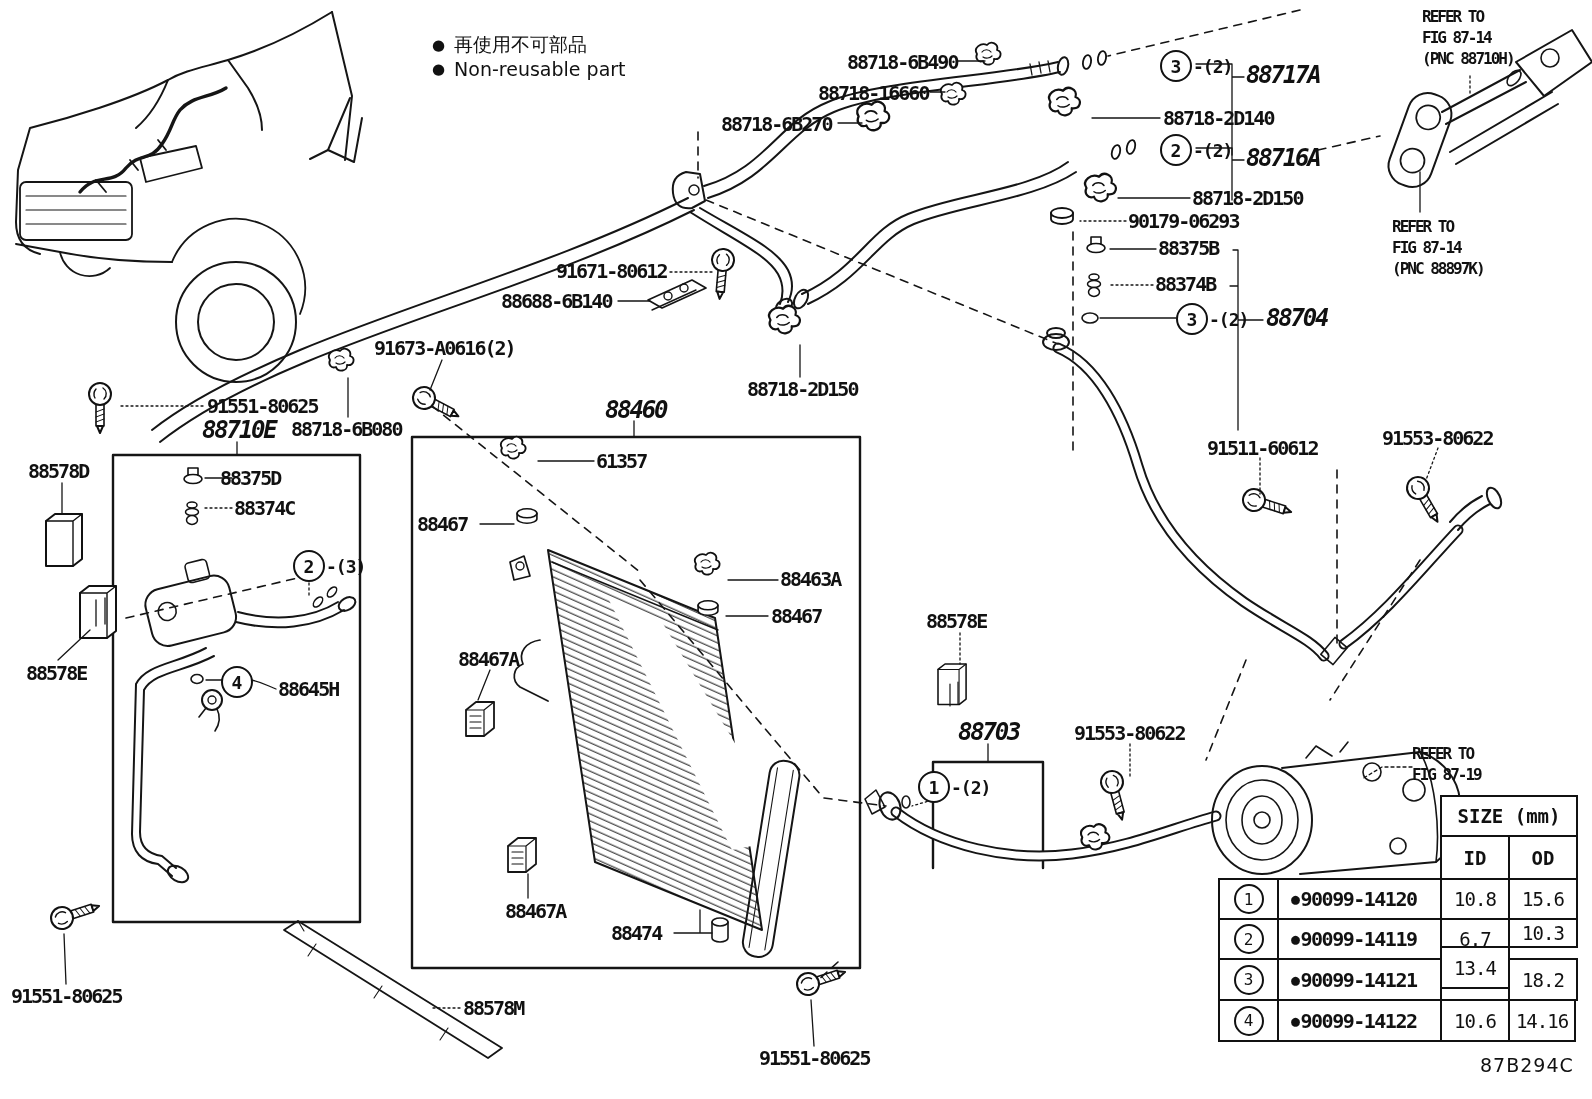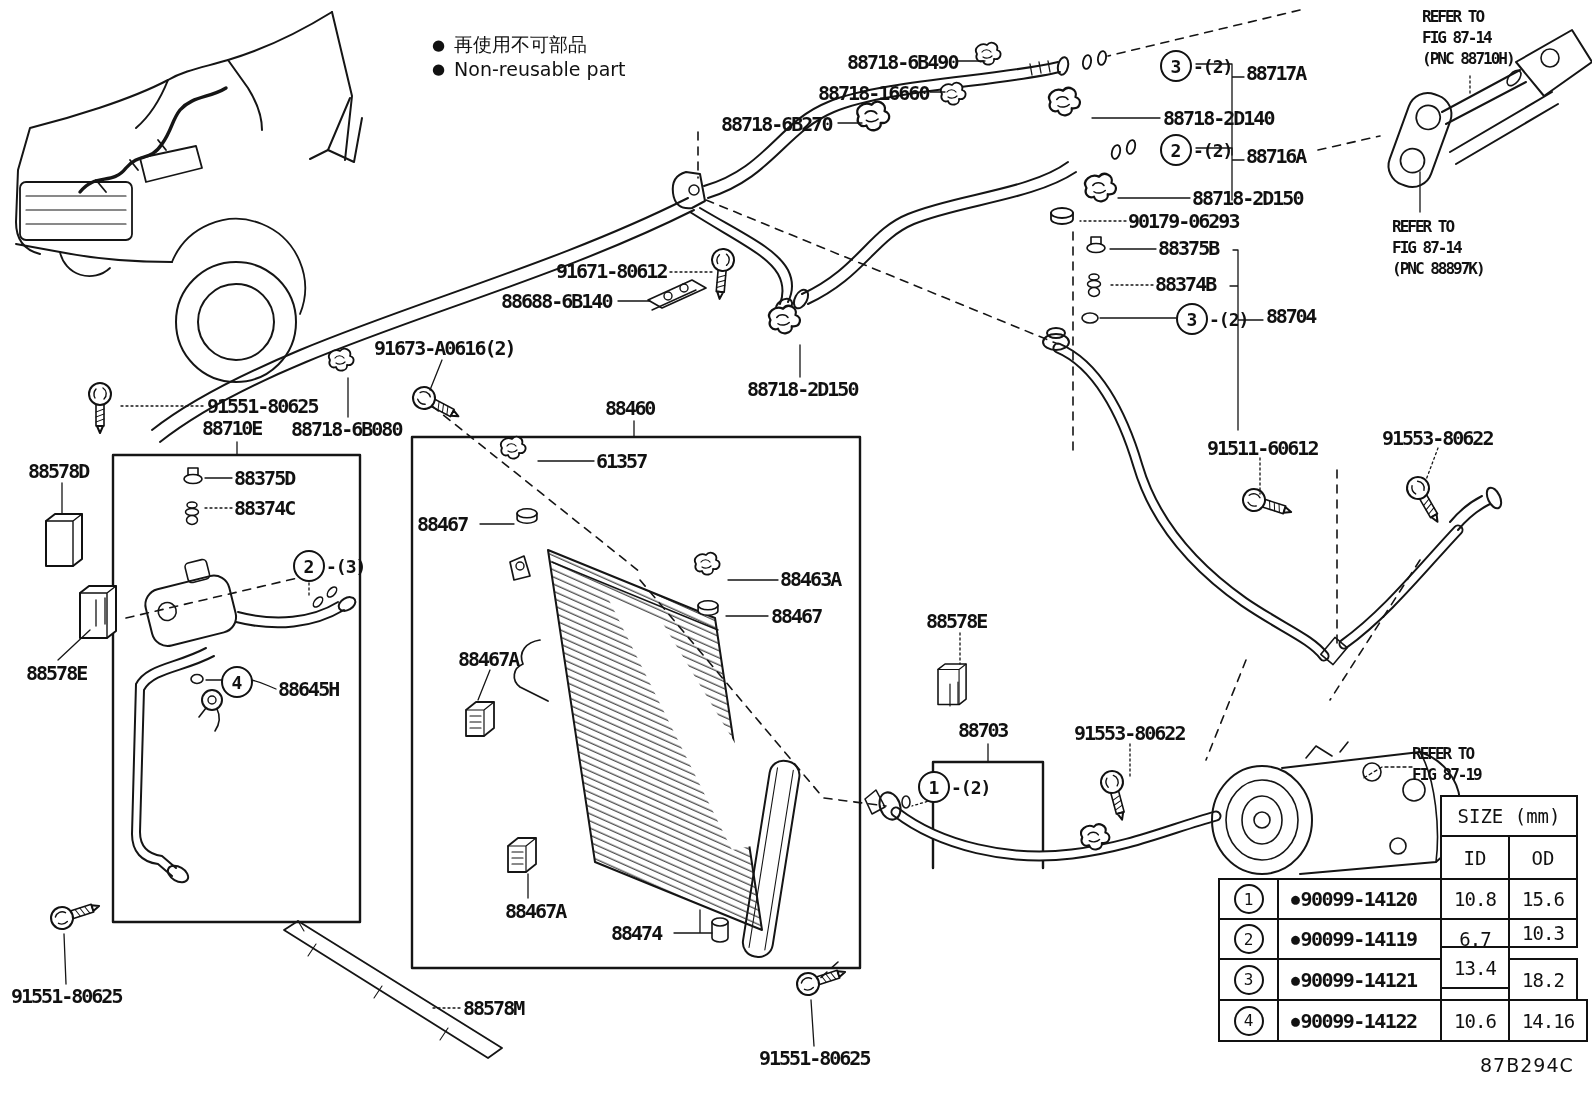--- a/index.html
+++ b/index.html
@@ -1,39 +1,39 @@
 <!DOCTYPE html>
 <html><head>
 <meta charset="utf-8">
 <style>
   html,body{margin:0;padding:0;background:#fff;}
   .stage{position:relative;width:1592px;height:1099px;background:#fff;overflow:hidden;
          font-family:"DejaVu Sans Mono",monospace;color:#111;}
   .art{position:absolute;left:0;top:0;}
   .lbl{position:absolute;font-weight:bold;font-size:20px;letter-spacing:-2px;
        line-height:1;white-space:nowrap;}
-  .lbl.big{font-size:20px;letter-spacing:-2.2px;}
+  .lbl.big{font-size:24px;letter-spacing:-2.2px;font-style:italic;}
   .note{position:absolute;font-weight:bold;font-size:16px;letter-spacing:-2px;
         line-height:21px;white-space:pre-line;}
   .code{position:absolute;font-family:"DejaVu Sans",sans-serif;font-size:19px;
         letter-spacing:1px;font-weight:normal;}
   .legend-row{position:absolute;display:flex;align-items:center;gap:9px;
               font-family:"DejaVu Sans",sans-serif;font-size:19px;font-weight:normal;}
   .legend-row .bullet{font-size:15px;}
   .callout{position:absolute;display:flex;align-items:center;font-weight:bold;}
   .callout .circ{width:28px;height:28px;border:2px solid #111;border-radius:50%;
                  display:flex;align-items:center;justify-content:center;
                  font-size:18px;background:#fff;}
   .callout .qty{font-size:18px;letter-spacing:-1px;margin-left:1px;}
   .cell{position:absolute;border:2px solid #111;display:flex;align-items:center;
         justify-content:center;font-size:19px;background:#fff;box-sizing:border-box;}
   .cell.pn{justify-content:flex-start;padding-left:12px;font-weight:bold;
            letter-spacing:-1.5px;font-size:20px;}
   .cell.val{font-weight:normal;letter-spacing:-1px;}
-  .cell.hd{font-weight:normal;letter-spacing:0;}
+  .cell.hd{font-weight:bold;letter-spacing:0;}
   .tcirc{width:26px;height:26px;border:2px solid #111;border-radius:50%;
          display:flex;align-items:center;justify-content:center;font-size:16px;
          font-weight:normal;}
   .pnb{font-size:15px;margin-right:2px;}
 </style>
 </head>
 <body>
 
 <div class="stage">
 
@@ -339,21 +339,21 @@
 <div class="lbl" style="left:556px;top:261px">91671-80612</div>
 <div class="lbl" style="left:501px;top:291px">88688-6B140</div>
 <div class="lbl" style="left:747px;top:379px">88718-2D150</div>
 <div class="lbl" style="left:374px;top:338px">91673-A0616(2)</div>
 <div class="lbl" style="left:207px;top:396px">91551-80625</div>
 <div class="lbl big" style="left:202px;top:418px">88710E</div>
 <div class="lbl" style="left:291px;top:419px">88718-6B080</div>
 <div class="lbl big" style="left:605px;top:398px">88460</div>
 <div class="lbl" style="left:596px;top:451px">61357</div>
 <div class="lbl" style="left:28px;top:461px">88578D</div>
-<div class="lbl" style="left:234px;top:468px">88375D</div>
+<div class="lbl" style="left:220px;top:468px">88375D</div>
 <div class="lbl" style="left:234px;top:498px">88374C</div>
 <div class="lbl" style="left:417px;top:514px">88467</div>
 <div class="lbl" style="left:780px;top:569px">88463A</div>
 <div class="lbl" style="left:771px;top:606px">88467</div>
 <div class="lbl" style="left:926px;top:611px">88578E</div>
 <div class="lbl" style="left:458px;top:649px">88467A</div>
 <div class="lbl" style="left:26px;top:663px">88578E</div>
 <div class="lbl" style="left:278px;top:679px">88645H</div>
 <div class="lbl big" style="left:958px;top:720px">88703</div>
 <div class="lbl" style="left:1074px;top:723px">91553-80622</div>
@@ -434,17 +434,17 @@
 <div class="cell val" style="left:1508px;top:958px;width:70px;height:43px">18.2</div>
 
 <div class="cell" style="left:1218px;top:999px;width:61px;height:43px">
   <span class="tcirc">4</span>
 </div>
 <div class="cell pn" style="left:1277px;top:999px;width:165px;height:43px">
   <span class="pnb">●</span>
   <span>90099-14122</span>
 </div>
 <div class="cell val" style="left:1440px;top:999px;width:70px;height:43px">10.6</div>
-<div class="cell val" style="left:1508px;top:999px;width:80px;height:43px">14.16</div>
+<div class="cell val" style="left:1508px;top:999px;width:68px;height:43px">14.16</div>
 
 <div class="code" style="left:1480px;top:1054px">87B294C</div>
 
 </div>
 
 </body></html>

